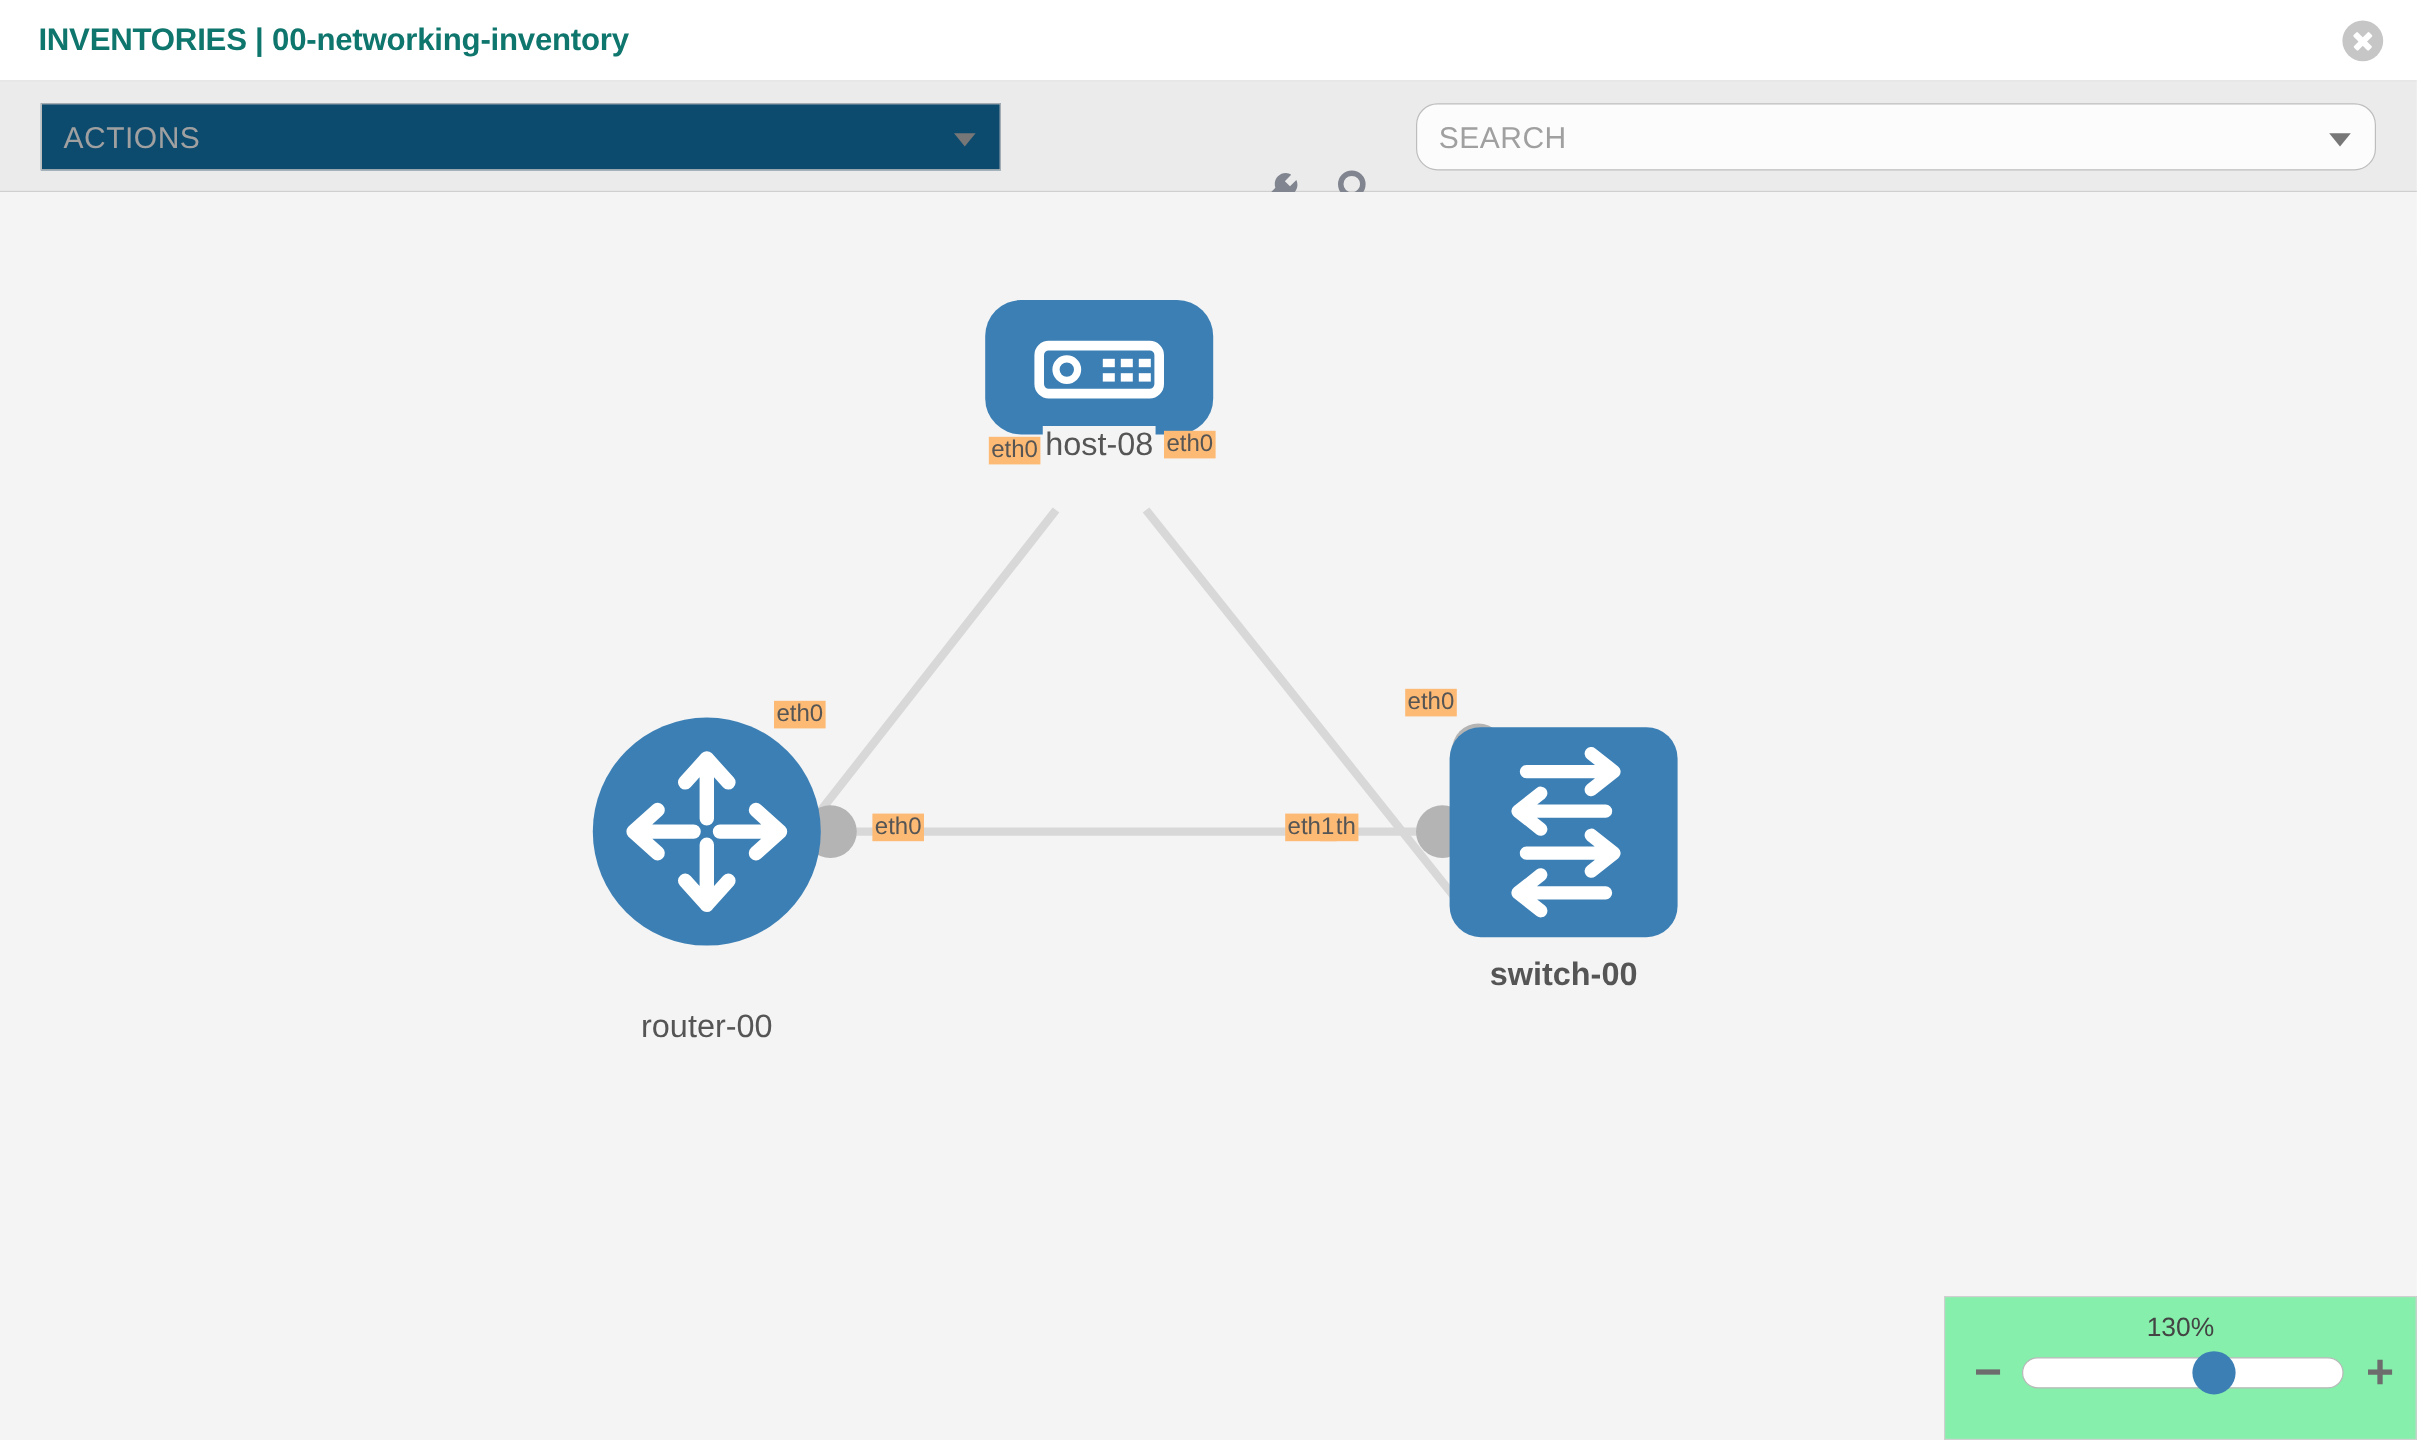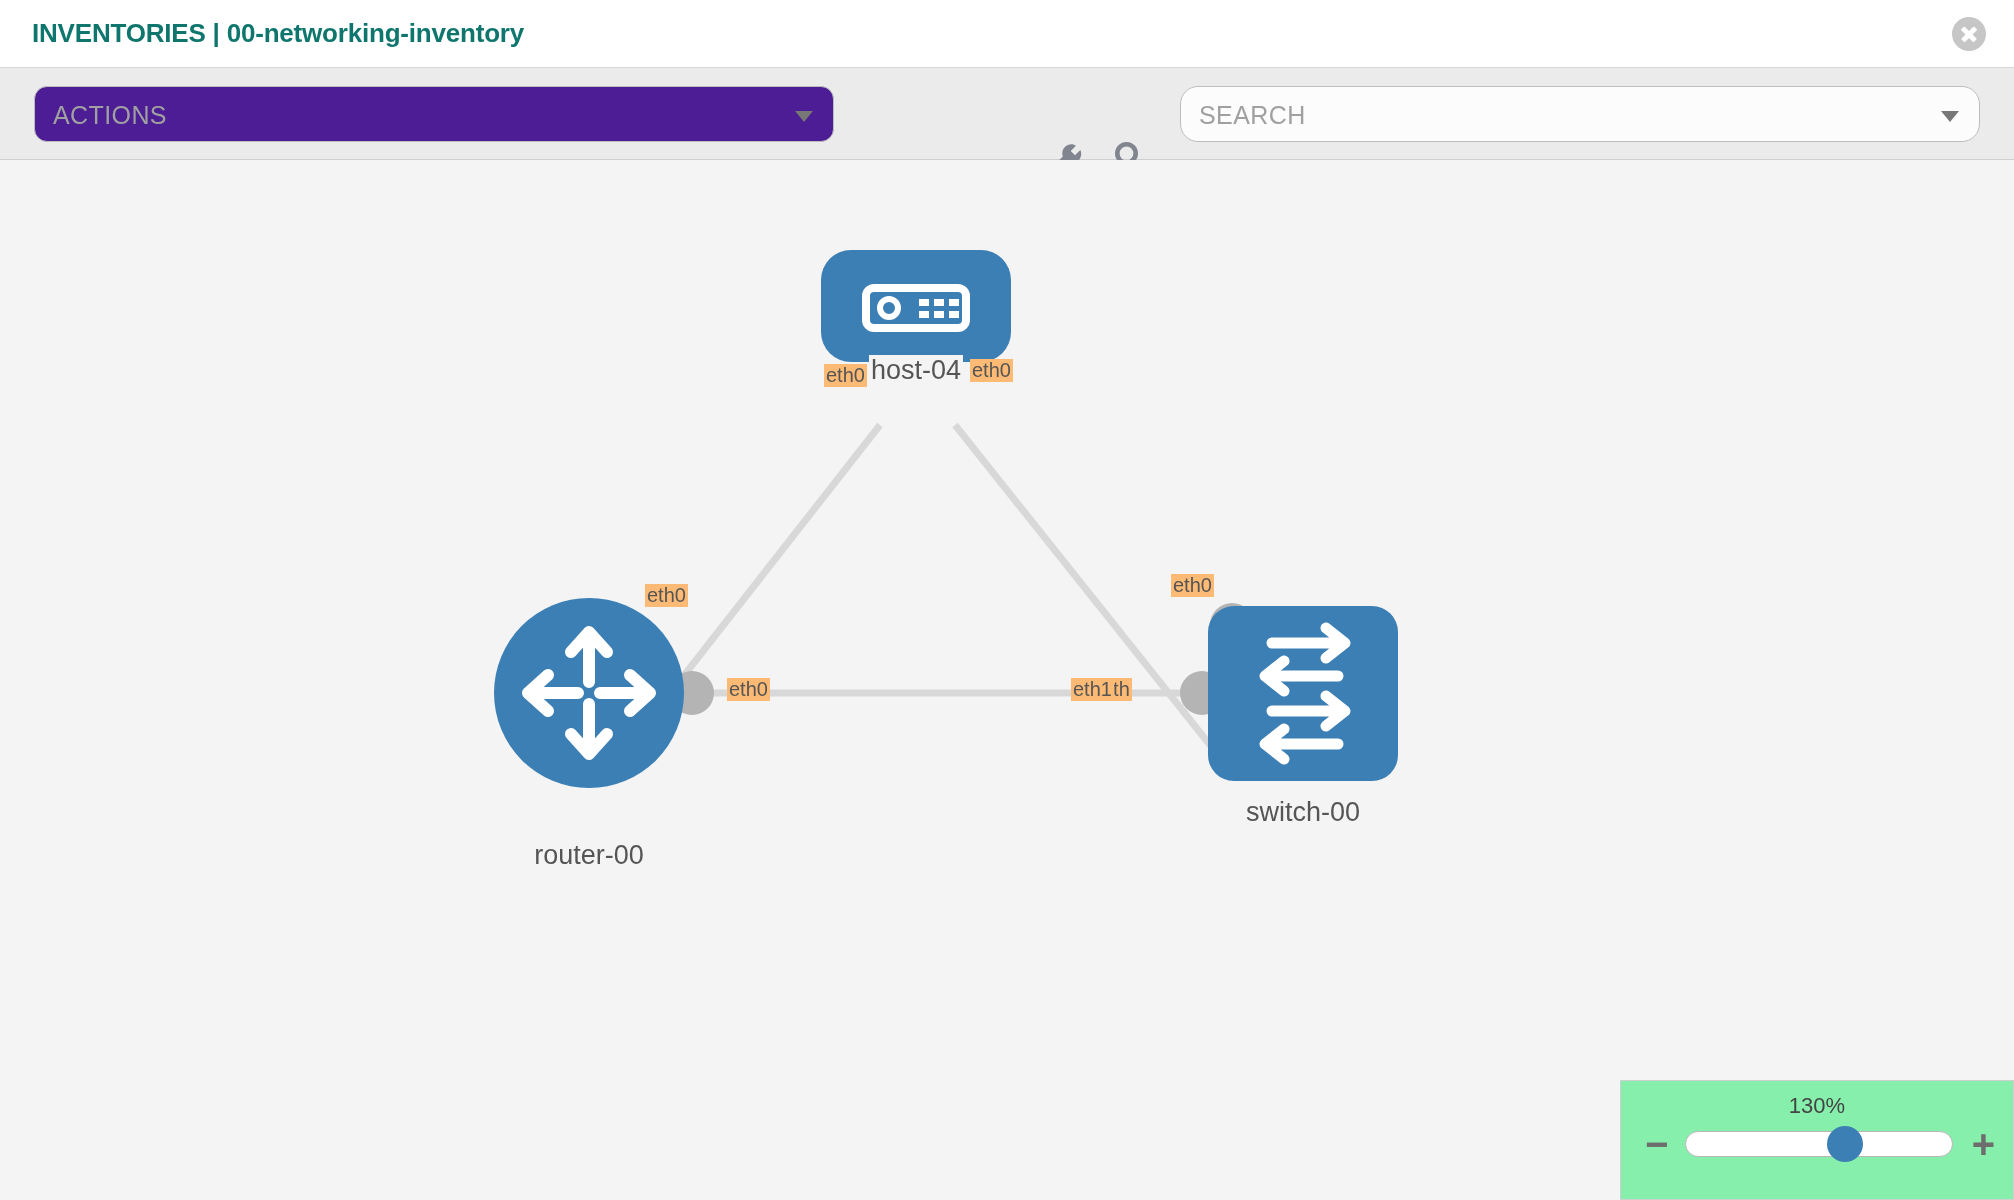--- a/index.html
+++ b/index.html
@@ -66,23 +66,23 @@
     background: #ebebeb;
     border-bottom: 1px solid #cfcfcf;
     box-sizing: border-box;
   }
   .actions-select {
     position: absolute;
     left: 34px;
     top: 18px;
     width: 800px;
     height: 56px;
-    background: #4c1d95;
+    background: #0c4a6e;
     border: 1px solid #bdbdbd;
-    border-radius: 13px;
+    border-radius: 0;
     box-sizing: border-box;
     cursor: pointer;
   }
   .actions-select .label {
     position: absolute;
     left: 18px;
     top: 14px;
     font-size: 25px;
     color: #a0a0a0;
     letter-spacing: 0.4px;
@@ -300,23 +300,23 @@
       <rect x="1208" y="446" width="190" height="175" rx="26" ry="26" fill="#3b7fb5"></rect>
       <g stroke="#ffffff" stroke-width="11" stroke-linecap="round" stroke-linejoin="round" fill="none">
         <path d="M1272 483 L1343 483 M1326 468 L1345 483 L1326 498"></path>
         <path d="M1338 516 L1267 516 M1284 501 L1265 516 L1284 531"></path>
         <path d="M1272 551 L1343 551 M1326 536 L1345 551 L1326 566"></path>
         <path d="M1338 584 L1267 584 M1284 569 L1265 584 L1284 599"></path>
       </g>
     </g>
   </svg>
 
-  <div class="node-label" style="left:916px; top:195px;">host-04</div>
+  <div class="node-label" style="left:916px; top:195px;">host-08</div>
   <div class="node-label" style="left:589px; top:637px;margin-top:43px;">router-00</div>
-  <div class="node-label" style="left:1303px; top:637px;">switch-00</div>
+  <div class="node-label" style="left:1303px; top:637px;font-weight:bold;">switch-00</div>
 
   <div class="iface-label" style="left:824px; top:204px;">eth0</div>
   <div class="iface-label" style="left:970px; top:199px;">eth0</div>
   <div class="iface-label" style="left:645px; top:424px;">eth0</div>
   <div class="iface-label" style="left:1171px; top:414px;">eth0</div>
   <div class="iface-label" style="left:727px; top:518px;">eth0</div>
   <div class="iface-label" style="left:1100px; top:518px;">eth</div>
   <div class="iface-label" style="left:1071px; top:518px;">eth1</div>
 </div>
 

